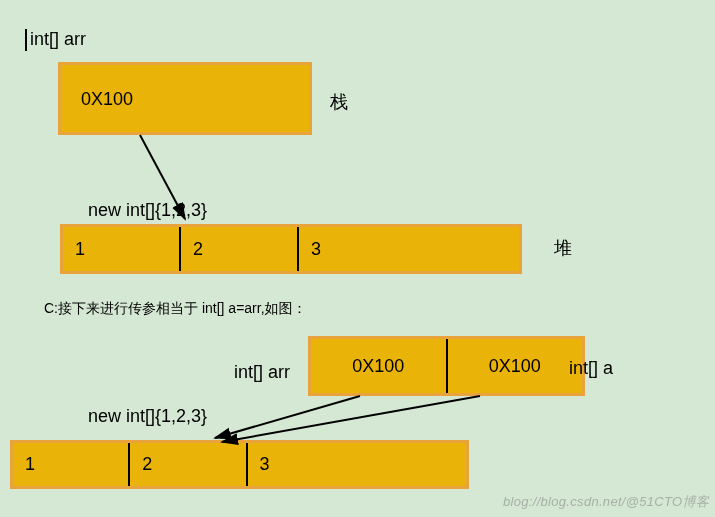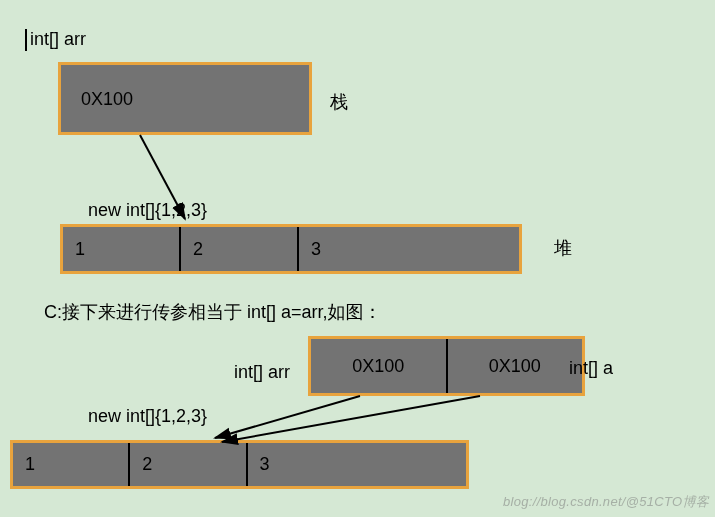--- a/index.html
+++ b/index.html
@@ -8,21 +8,21 @@
     width: 715px;
     height: 517px;
     font-family: "Microsoft YaHei", Arial, sans-serif;
     font-size: 18px;
     color: #000;
     position: relative;
     overflow: hidden;
   }
   .abs { position: absolute; }
   .box {
-    background: #737373;
+    background: #eab308;
     border: 3px solid #e8a33d;
   }
   .arr-cells { display: flex; align-items: stretch; }
   .arr-cells .cell {
     flex: 1;
     display: flex;
     align-items: center;
     padding-left: 12px;
     border-right: 2px solid #000;
   }
@@ -68,21 +68,21 @@
   <div class="cell">
       <span>2</span>
     </div>
   <div class="cell" style="flex:2;">
       <span>3</span>
     </div>
 </div>
 
 <div class="abs" style="left:554px; top:236px;">堆</div>
 
-<div class="abs" style="left:44px; top:300px; font-size:18px;">C:接下来进行传参相当于 int[]  a=arr,如图：</div>
+<div class="abs" style="left:44px; top:300px; font-size:14px;">C:接下来进行传参相当于 int[]  a=arr,如图：</div>
 
 <div class="abs" style="left:234px; top:362px;">int[] arr</div>
 
 <div class="abs box" style="left:308px; top:336px; width:277px; height:60px; display:flex;">
   <div style="flex:1; display:flex; align-items:center; justify-content:center; border-right:2px solid #000;">
     <span>0X100</span>
   </div>
   <div style="flex:1; display:flex; align-items:center; justify-content:center;">
     <span>0X100</span>
   </div>

